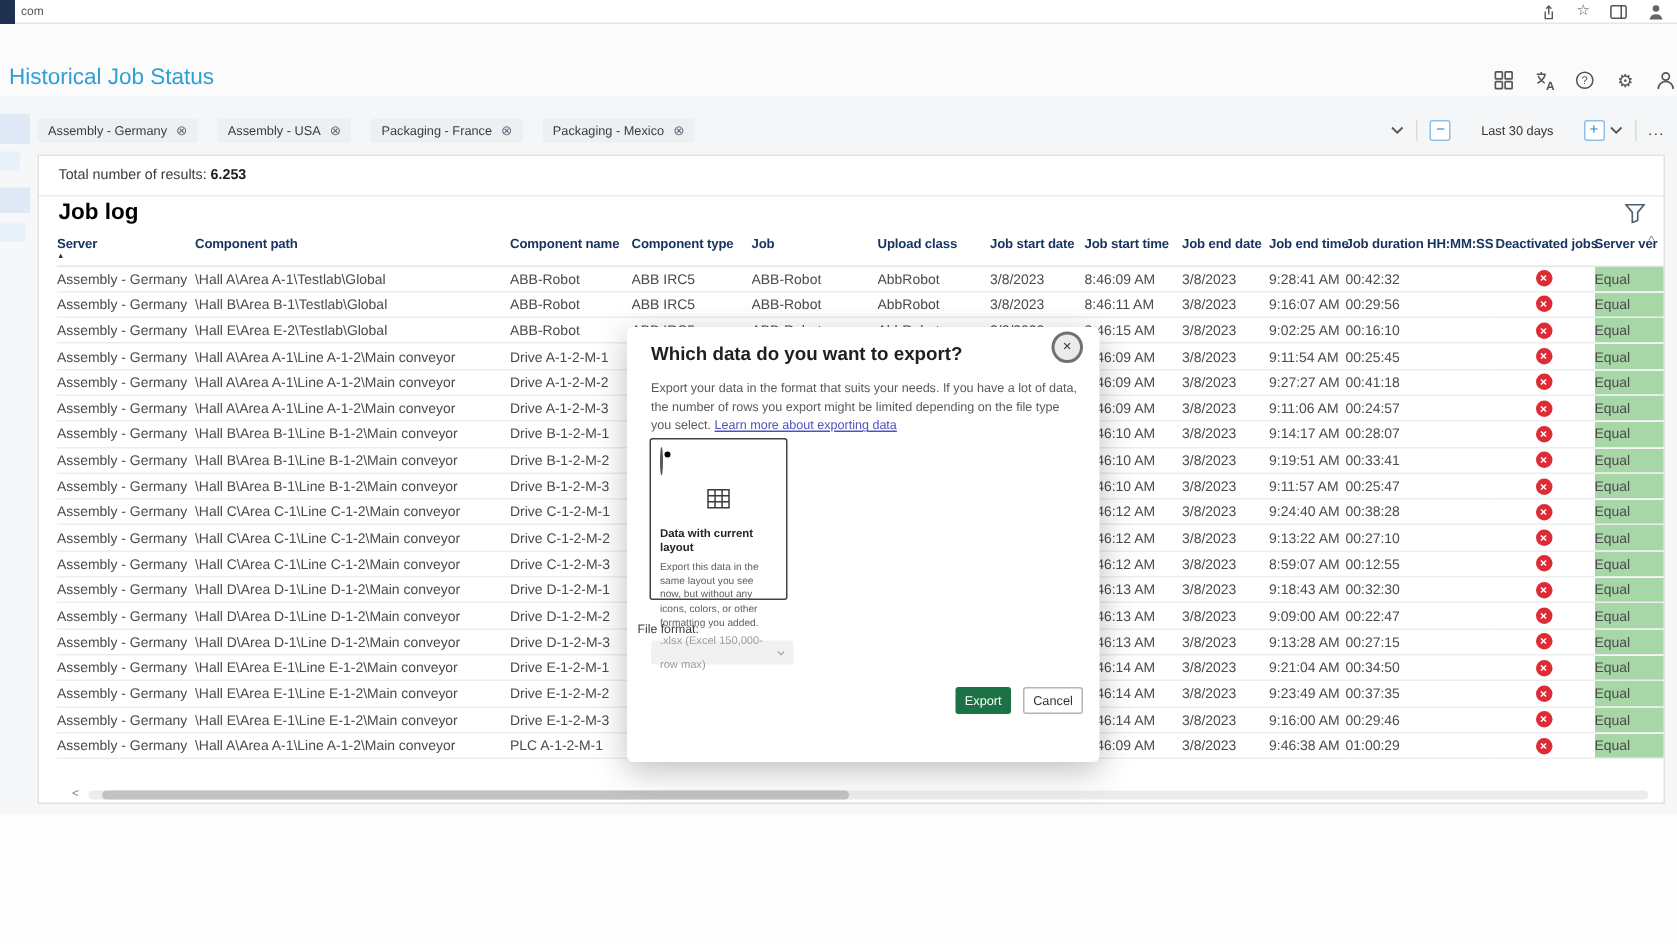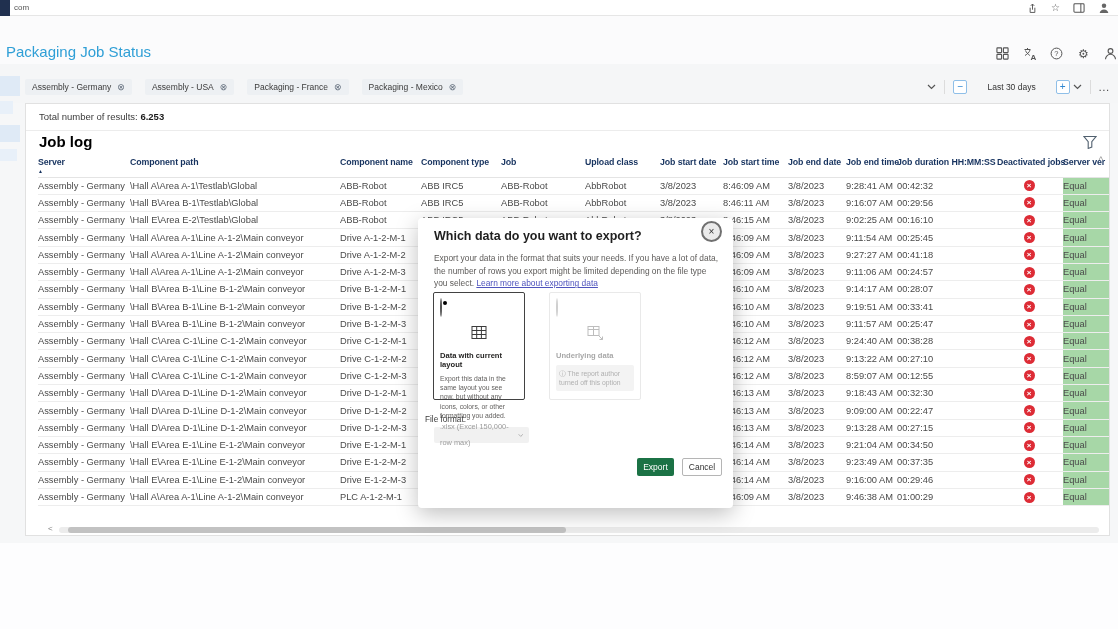--- a/index.html
+++ b/index.html
@@ -120,21 +120,21 @@
     <span>
         <svg width="12" height="12" viewBox="0 0 13 13" fill="#666">
           <circle cx="6.5" cy="4" r="2.4"></circle>
           <path d="M1.8 12 a4.8 4.8 0 0 1 9.4 0 Z"></path>
         </svg>
       </span>
   </div>
 </div>
 
 <div class="app-header-band"></div>
-<div class="page-title">Packaging Job Status</div>
+<div class="page-title">Historical Job Status</div>
 <div class="header-icons">
   <span class="hicon">
       <svg width="13" height="13" viewBox="0 0 14 14" fill="none" stroke="#555" stroke-width="1.2">
         <rect x="1" y="1" width="5" height="5" rx="0.5"></rect>
         <rect x="8" y="1" width="5" height="5" rx="0.5"></rect>
         <rect x="1" y="8" width="5" height="5" rx="0.5"></rect>
         <rect x="8" y="8" width="5" height="5" rx="0.5"></rect>
       </svg>
     </span>
   <span class="hicon">
@@ -552,29 +552,20 @@
   <div class="option-cards" id="option-cards">
       <div class="opt-card selected"><span class="radio checked"></span><div class="opt-icon">
           <svg width="20" height="17" viewBox="0 0 20 17" fill="none" stroke="#3b3b3b" stroke-width="1">
             <rect x="3" y="2.5" width="14" height="12"></rect>
             <line x1="3" y1="6.5" x2="17" y2="6.5"></line>
             <line x1="3" y1="10.5" x2="17" y2="10.5"></line>
             <line x1="7.7" y1="2.5" x2="7.7" y2="14.5"></line>
             <line x1="12.4" y1="2.5" x2="12.4" y2="14.5"></line>
           </svg>
         </div><div class="opt-label">Data with current layout</div><div class="opt-desc">Export this data in the same layout you see now, but without any icons, colors, or other formatting you added.</div></div>
-      <div class="opt-card disabled"><span class="radio"></span><div class="opt-icon">
-          <svg width="20" height="17" viewBox="0 0 20 17" fill="none" stroke="#bdbdbd" stroke-width="1">
-            <rect x="3" y="2.5" width="11" height="9"></rect>
-            <line x1="3" y1="5.5" x2="14" y2="5.5"></line>
-            <line x1="8.5" y1="2.5" x2="8.5" y2="11.5"></line>
-            <line x1="13" y1="11" x2="17.5" y2="15.5"></line>
-            <path d="M17.5 12.5 V15.5 H14.5"></path>
-          </svg>
-        </div><div class="opt-label">Underlying data</div><div class="opt-note">ⓘ The report author turned off this option</div></div>
     </div>
   <div class="file-format-label">File format:</div>
   <div class="file-format-select">
       <span>.xlsx (Excel 150,000-row max)</span>
       <svg width="7" height="5" viewBox="0 0 9 6" fill="none" stroke="#9b9b9b" stroke-width="1.2">
         <polyline points="1,1 4.5,4.5 8,1"></polyline>
       </svg>
     </div>
   <button class="export-btn">Export</button>
   <button class="cancel-btn">Cancel</button>

